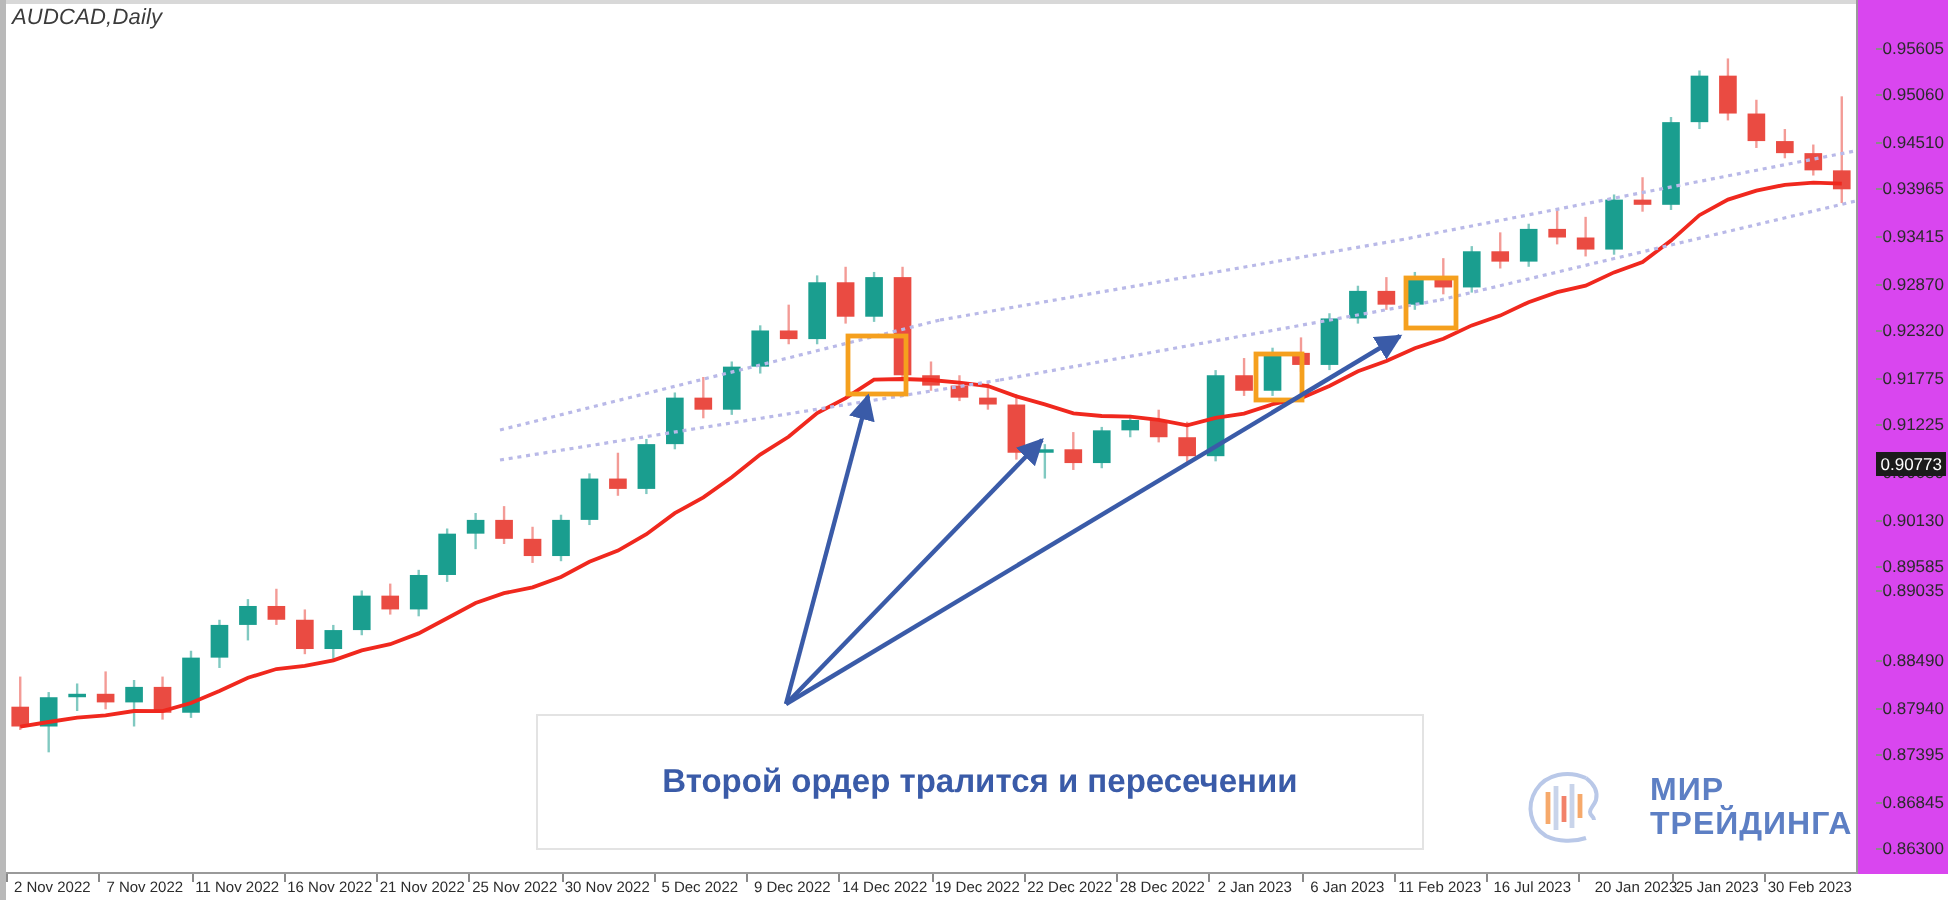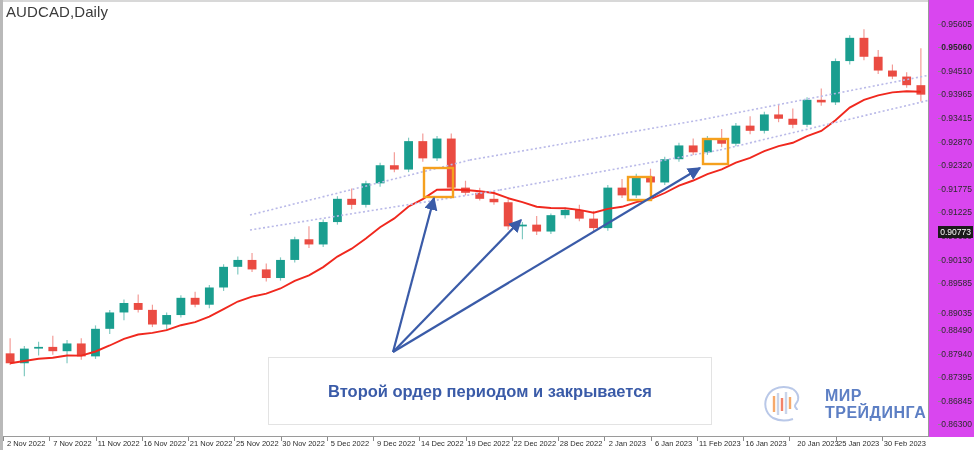--- a/index.html
+++ b/index.html
@@ -5,21 +5,21 @@
   html,body{margin:0;padding:0;background:#fff;}
   body{width:974px;height:450px;overflow:hidden;
        font-family:"Liberation Sans","DejaVu Sans",sans-serif;}
   #app{position:relative;width:974px;height:450px;background:#ffffff;box-sizing:border-box;}
 
   
   .frame-left{position:absolute;left:0;top:0;width:3px;height:450px;background:#b9b9b9;}
   .frame-top{position:absolute;left:0;top:0;width:974px;height:2px;background:#d8d8d8;}
 
   
-  .symbol-label{position:absolute;left:6px;top:3px;font-size:15px;color:#3b3b3b;letter-spacing:.1px;}
+  .symbol-label{position:absolute;left:6px;top:3px;font-size:11px;color:#3b3b3b;letter-spacing:.1px;font-style:italic;}
 
   
   .plot{position:absolute;left:3px;top:12px;width:925px;height:424px;overflow:hidden;}
   .price-axis{position:absolute;left:928px;top:0px;width:46px;height:437px;
               border-left:1px solid #9a9a9a;box-sizing:border-box;background:#d946ef;}
   .price-tick{position:absolute;right:2px;font-size:8.5px;color:#2b2b2b;white-space:nowrap;
               transform:translateY(-50%);}
   .price-tick .dash{position:absolute;left:-3px;top:50%;width:3px;height:1px;background:#8a8a8a;}
   .price-current{position:absolute;right:1px;background:#1b1b1b;color:#ffffff;font-size:8.5px;
                  padding:1px 2px;transform:translateY(-50%);white-space:nowrap;}
@@ -204,32 +204,32 @@
           </marker>
         </defs>
         <line x1="390" y1="340" x2="431" y2="186" stroke="#3a5ba8" stroke-width="2.2" marker-end="url(#ah)"></line>
         <line x1="390" y1="340" x2="518" y2="208" stroke="#3a5ba8" stroke-width="2.2" marker-end="url(#ah)"></line>
         <line x1="390" y1="340" x2="697" y2="156" stroke="#3a5ba8" stroke-width="2.2" marker-end="url(#ah)"></line>
       </svg>
   </div>
 
   <div class="price-axis" id="price-axis">
       <div class="price-tick" style="top: 23.8376px;">0.95605<span class="dash"></span></div>
-      <div class="price-tick" style="top: 47.2975px; font-weight: bold;">0.95060<span class="dash"></span></div>
+      <div class="price-tick" style="top: 47.2975px;">0.95060<span class="dash"></span></div>
       <div class="price-tick" style="top: 70.9726px;">0.94510<span class="dash"></span></div>
       <div class="price-tick" style="top: 94.4325px;">0.93965<span class="dash"></span></div>
       <div class="price-tick" style="top: 118.108px;">0.93415<span class="dash"></span></div>
       <div class="price-tick" style="top: 141.568px;">0.92870<span class="dash"></span></div>
       <div class="price-tick" style="top: 165.243px;">0.92320<span class="dash"></span></div>
       <div class="price-tick" style="top: 188.703px;">0.91775<span class="dash"></span></div>
       <div class="price-tick" style="top: 212.378px;">0.91225<span class="dash"></span></div>
       <div class="price-tick" style="top: 235.838px;">0.90680<span class="dash"></span></div>
       <div class="price-tick" style="top: 259.513px;">0.90130<span class="dash"></span></div>
       <div class="price-tick" style="top: 282.973px;">0.89585<span class="dash"></span></div>
-      <div class="price-tick" style="top: 313px;">0.89035<span class="dash"></span></div>
+      <div class="price-tick" style="top: 295px;">0.89035<span class="dash"></span></div>
       <div class="price-tick" style="top: 330.108px;">0.88490<span class="dash"></span></div>
       <div class="price-tick" style="top: 353.783px;">0.87940<span class="dash"></span></div>
       <div class="price-tick" style="top: 377.243px;">0.87395<span class="dash"></span></div>
       <div class="price-tick" style="top: 400.918px;">0.86845<span class="dash"></span></div>
       <div class="price-tick" style="top: 424.378px;">0.86300<span class="dash"></span></div>
       <div class="price-current" style="top: 231.834px;">0.90773</div>
     </div>
 
   <div class="time-axis" id="time-axis">
       <div class="time-tick" style="left: 23.125px;">2 Nov 2022</div>
@@ -257,32 +257,32 @@
       <div class="time-tick" style="left: 531.875px;">22 Dec 2022</div>
       <div class="time-sep" style="left: 508.75px;"></div>
       <div class="time-tick" style="left: 578.125px;">28 Dec 2022</div>
       <div class="time-sep" style="left: 555px;"></div>
       <div class="time-tick" style="left: 624.375px;">2 Jan 2023</div>
       <div class="time-sep" style="left: 601.25px;"></div>
       <div class="time-tick" style="left: 670.625px;">6 Jan 2023</div>
       <div class="time-sep" style="left: 647.5px;"></div>
       <div class="time-tick" style="left: 716.875px;">11 Feb 2023</div>
       <div class="time-sep" style="left: 693.75px;"></div>
-      <div class="time-tick" style="left: 763.125px;">16 Jan 2023</div>
+      <div class="time-tick" style="left: 763.125px;">16 Jul 2023</div>
       <div class="time-sep" style="left: 740px;"></div>
       <div class="time-tick" style="left: 815px;">20 Jan 2023</div>
       <div class="time-sep" style="left: 786.25px;"></div>
       <div class="time-tick" style="left: 855.625px;">25 Jan 2023</div>
       <div class="time-sep" style="left: 832.5px;"></div>
       <div class="time-tick" style="left: 901.875px;">30 Feb 2023</div>
       <div class="time-sep" style="left: 878.75px;"></div>
     </div>
 
   <div class="note">
-    <div>Второй ордер периодом и закрывается</div>
+    <div>Второй ордер тралится и пересечении</div>
   </div>
 
   <div class="logo">
     <svg width="44" height="40" viewBox="0 0 44 40">
       <path d="M31 5 C22 1 11 3 6 11 C1 19 3 29 11 34 C17 37 25 37 31 35" fill="none" stroke="#b9c8e8" stroke-width="2"></path>
       <path d="M31 5 C35 8 37 12 36 16 C35 19 33 20 33 22 C33 24 35 24 35 26" fill="none" stroke="#b9c8e8" stroke-width="2"></path>
       <g stroke-width="2.4" stroke-linecap="butt">
         <line x1="12" y1="12" x2="12" y2="28" stroke="#f6a96b"></line>
         <line x1="16" y1="9" x2="16" y2="31" stroke="#c9d4ea"></line>
         <line x1="20" y1="14" x2="20" y2="27" stroke="#f2826a"></line>

